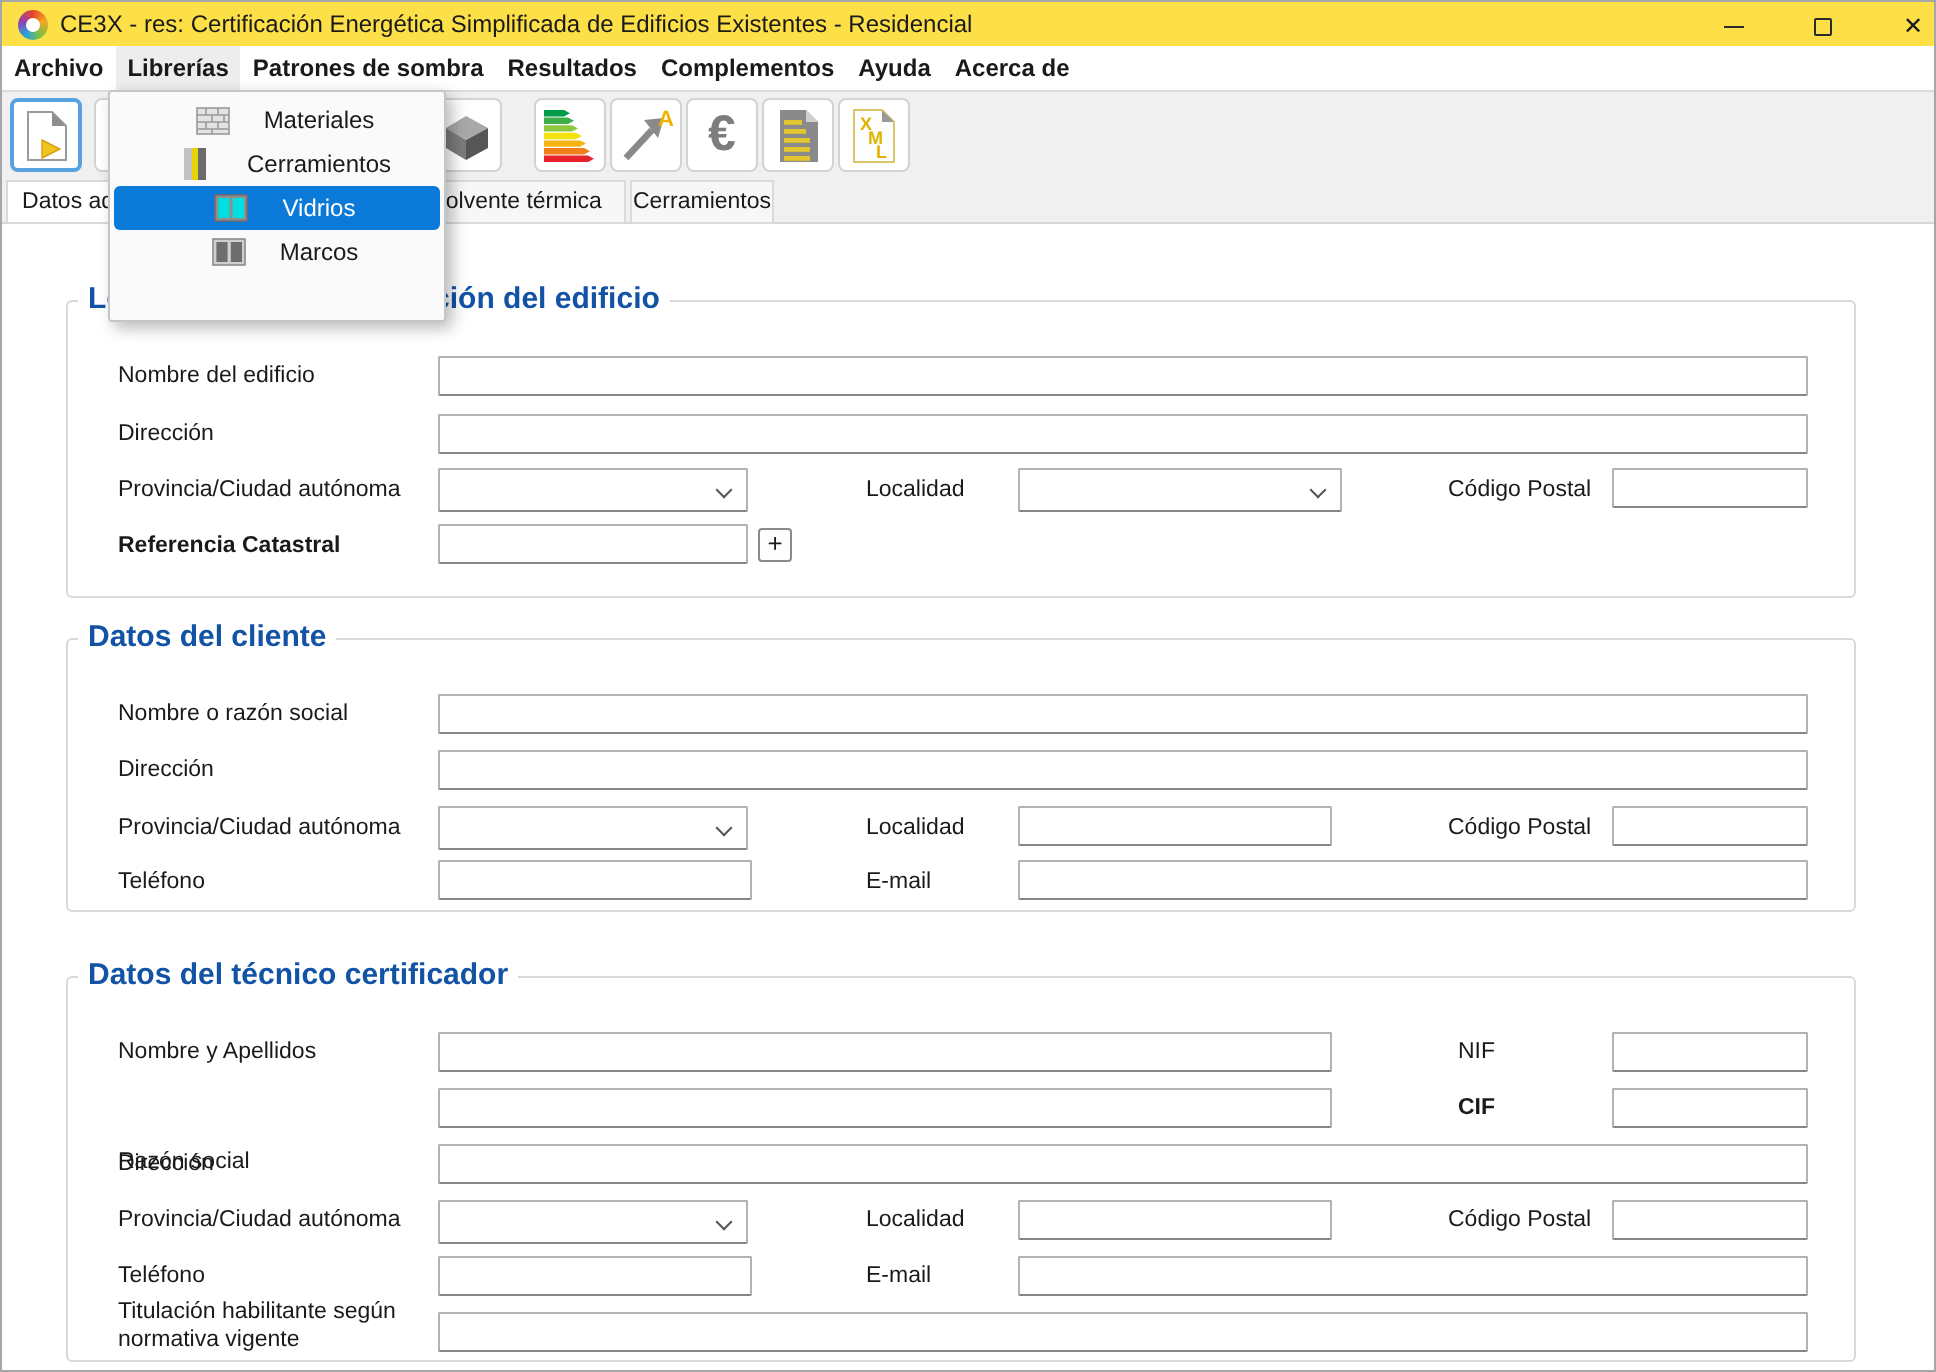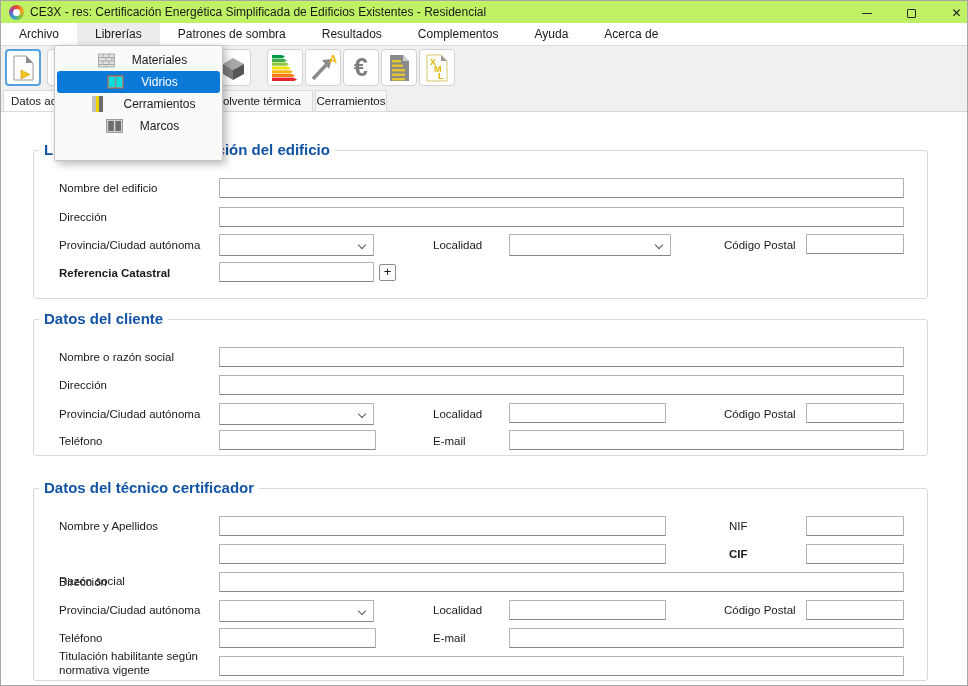--- a/index.html
+++ b/index.html
@@ -1,35 +1,35 @@
 <!DOCTYPE html>
 <html><head>
 <meta charset="utf-8">
 <style>
   * { margin:0; padding:0; box-sizing:border-box; }
   body { background:#d9d9d9; font-family:"Liberation Sans", sans-serif; }
   .win { position:relative; width:968px; height:686px; background:#fff;
          border:1px solid #a6a6a6; overflow:hidden; font-family:"Liberation Sans", sans-serif; }
 
   
-  .titlebar { position:absolute; left:0; top:0; width:100%; height:22px; background:#bef264; }
+  .titlebar { position:absolute; left:0; top:0; width:100%; height:22px; background:#fde047; }
   .app-logo { position:absolute; left:8px; top:4px; width:15px; height:15px; border-radius:50%;
               background:conic-gradient(#e8452c,#f5a623,#7bc043,#29a3d8,#8e44ad,#e8452c); }
   .app-logo::after { content:""; position:absolute; left:4px; top:4px; width:7px; height:7px;
               border-radius:50%; background:#fff; }
   .win-title { position:absolute; left:29px; top:4px; font-size:12px; color:#1a1a1a; white-space:nowrap; }
   .wc { position:absolute; top:0; width:45px; height:24px; display:flex; align-items:center; justify-content:center; }
   .wc-min i { display:block; width:10px; height:1px; background:#2b2b2b; }
   .wc-max i { display:block; width:9px; height:9px; border:1px solid #2b2b2b; border-radius:1px; }
   .wc-close { font-size:12px; color:#1a1a1a; }
 
   
   .menubar { position:absolute; left:0; top:22px; width:100%; height:22px; background:#fff;
              display:flex; padding-left:0; }
-  .mbitem { font-size:12px; color:#1a1a1a; line-height:22px; padding:0 18px; white-space:nowrap; }
+  .mbitem { font-size:12px; color:#1a1a1a; line-height:22px; padding:0 6px; white-space:nowrap;font-weight:bold; }
   .mbitem.open { background:#ededed; }
 
   
   .toolbar { position:absolute; left:0; top:44px; width:100%; height:44px; background:#f0f0f0;
              border-top:1px solid #dcdcdc; }
   .tbtn { position:absolute; top:3px; width:36px; height:37px; background:#fff;
           border:1px solid #d2d2d2; border-radius:4px; display:flex; align-items:center; justify-content:center; }
   .tbtn.sel { border:2px solid #58a1e0; }
   .euro-glyph { font-size:25px; font-weight:bold; color:#7d7d7d; line-height:1; }
 
@@ -250,42 +250,42 @@
   <div class="dmenu">
     <div class="mitem">
       <span class="micon">
         <svg width="17" height="15" viewBox="0 0 17 15">
           <rect x="0.5" y="1" width="16" height="13" fill="#e3e3e3" stroke="#9a9a9a" stroke-width="0.8"></rect>
           <path d="M0.5,4.5 h16 M0.5,8 h16 M0.5,11.5 h16 M5,1 v3.5 M11,1 v3.5 M8,4.5 v3.5 M14,4.5 v3.5 M5,8 v3.5 M11,8 v3.5 M8,11.5 v2.5" stroke="#9a9a9a" stroke-width="0.8" fill="none"></path>
         </svg>
       </span>
       <span class="mlabel">Materiales</span>
     </div>
+    <div class="mitem">
+      <span class="micon">
+        <svg width="17" height="16" viewBox="0 0 17 16">
+          <rect x="3" y="0" width="4" height="16" fill="#c2c2c2"></rect>
+          <rect x="7" y="0" width="3" height="16" fill="#e8d400"></rect>
+          <rect x="10" y="0" width="4" height="16" fill="#6b6b6b"></rect>
+        </svg>
+      </span>
+      <span class="mlabel">Cerramientos</span>
+    </div>
     <div class="mitem selected">
       <span class="micon">
         <svg width="17" height="14" viewBox="0 0 17 14">
           <rect x="0.5" y="0.5" width="16" height="13" fill="#8f8f8f" stroke="#6e6e6e" stroke-width="0.8"></rect>
           <rect x="2.2" y="2" width="5.6" height="10" fill="#00e0e0"></rect>
           <rect x="9.4" y="2" width="5.6" height="10" fill="#00e0e0"></rect>
         </svg>
       </span>
       <span class="mlabel">Vidrios</span>
     </div>
     <div class="mitem">
       <span class="micon">
-        <svg width="17" height="16" viewBox="0 0 17 16">
-          <rect x="3" y="0" width="4" height="16" fill="#c2c2c2"></rect>
-          <rect x="7" y="0" width="3" height="16" fill="#e8d400"></rect>
-          <rect x="10" y="0" width="4" height="16" fill="#6b6b6b"></rect>
-        </svg>
-      </span>
-      <span class="mlabel">Cerramientos</span>
-    </div>
-    <div class="mitem">
-      <span class="micon">
         <svg width="17" height="14" viewBox="0 0 17 14">
           <rect x="0.5" y="0.5" width="16" height="13" fill="#cfcfcf" stroke="#8a8a8a" stroke-width="0.8"></rect>
           <rect x="2.2" y="2" width="5.6" height="10" fill="#6e6e6e"></rect>
           <rect x="9.4" y="2" width="5.6" height="10" fill="#6e6e6e"></rect>
         </svg>
       </span>
       <span class="mlabel">Marcos</span>
     </div>
   </div>
 

